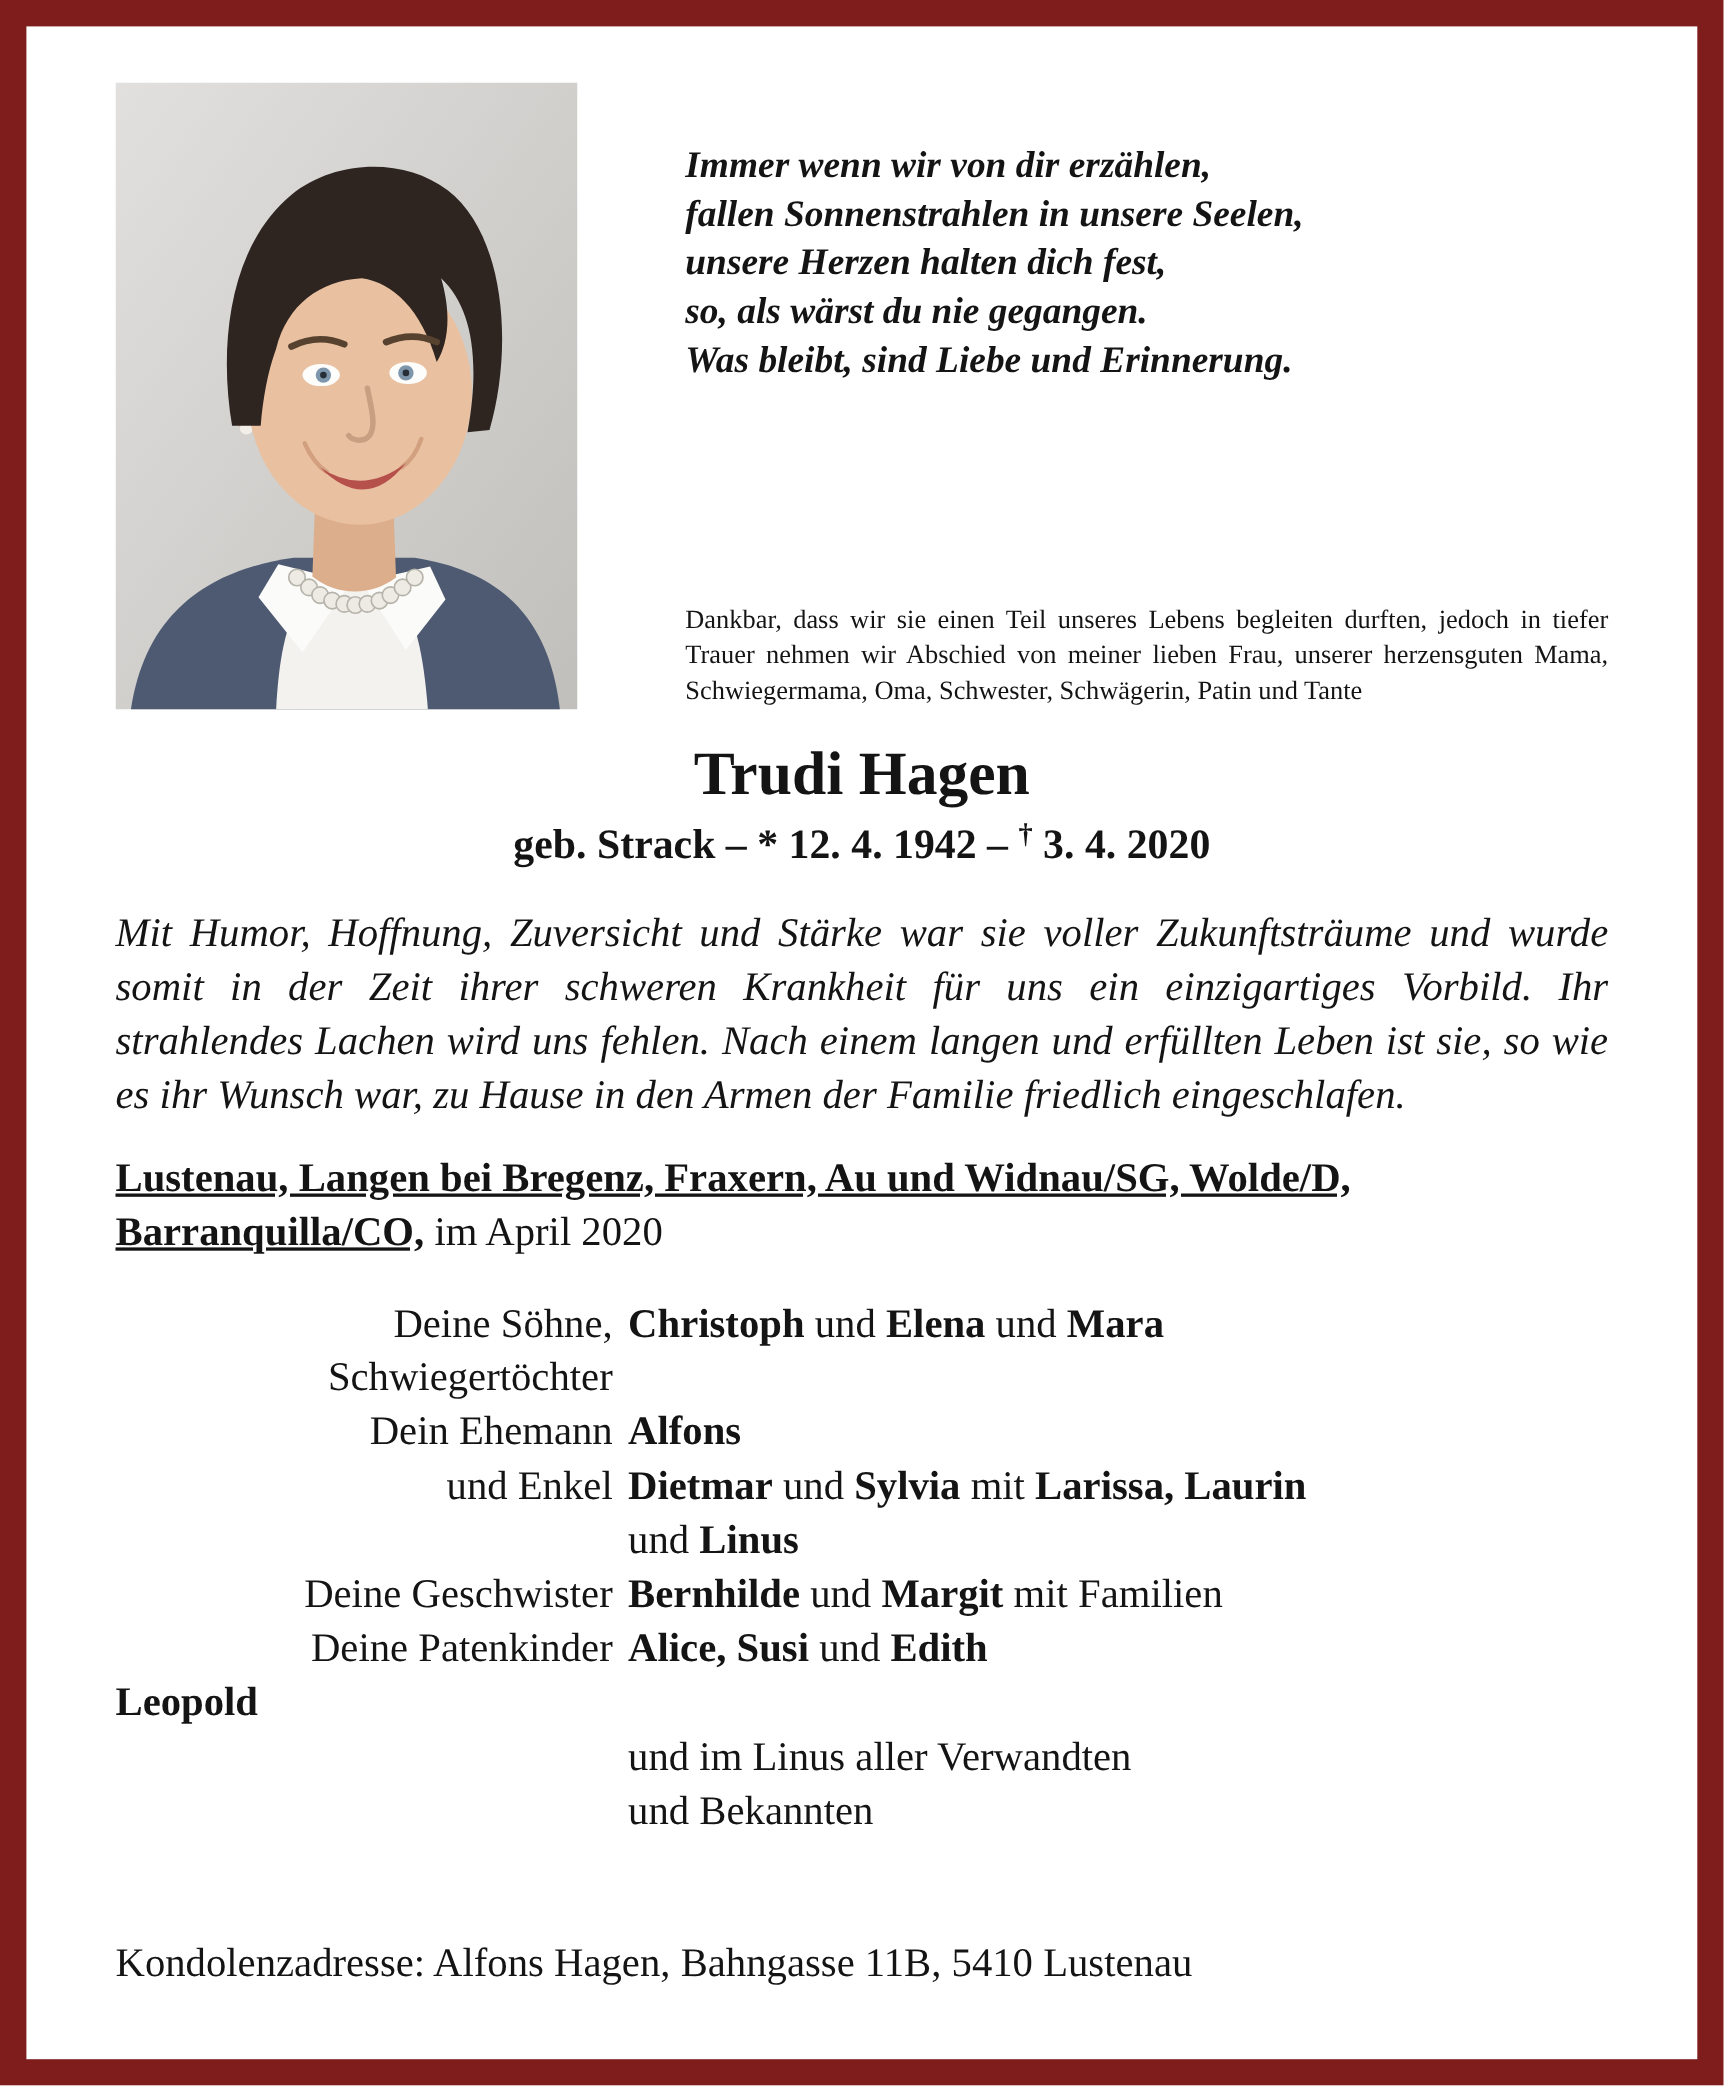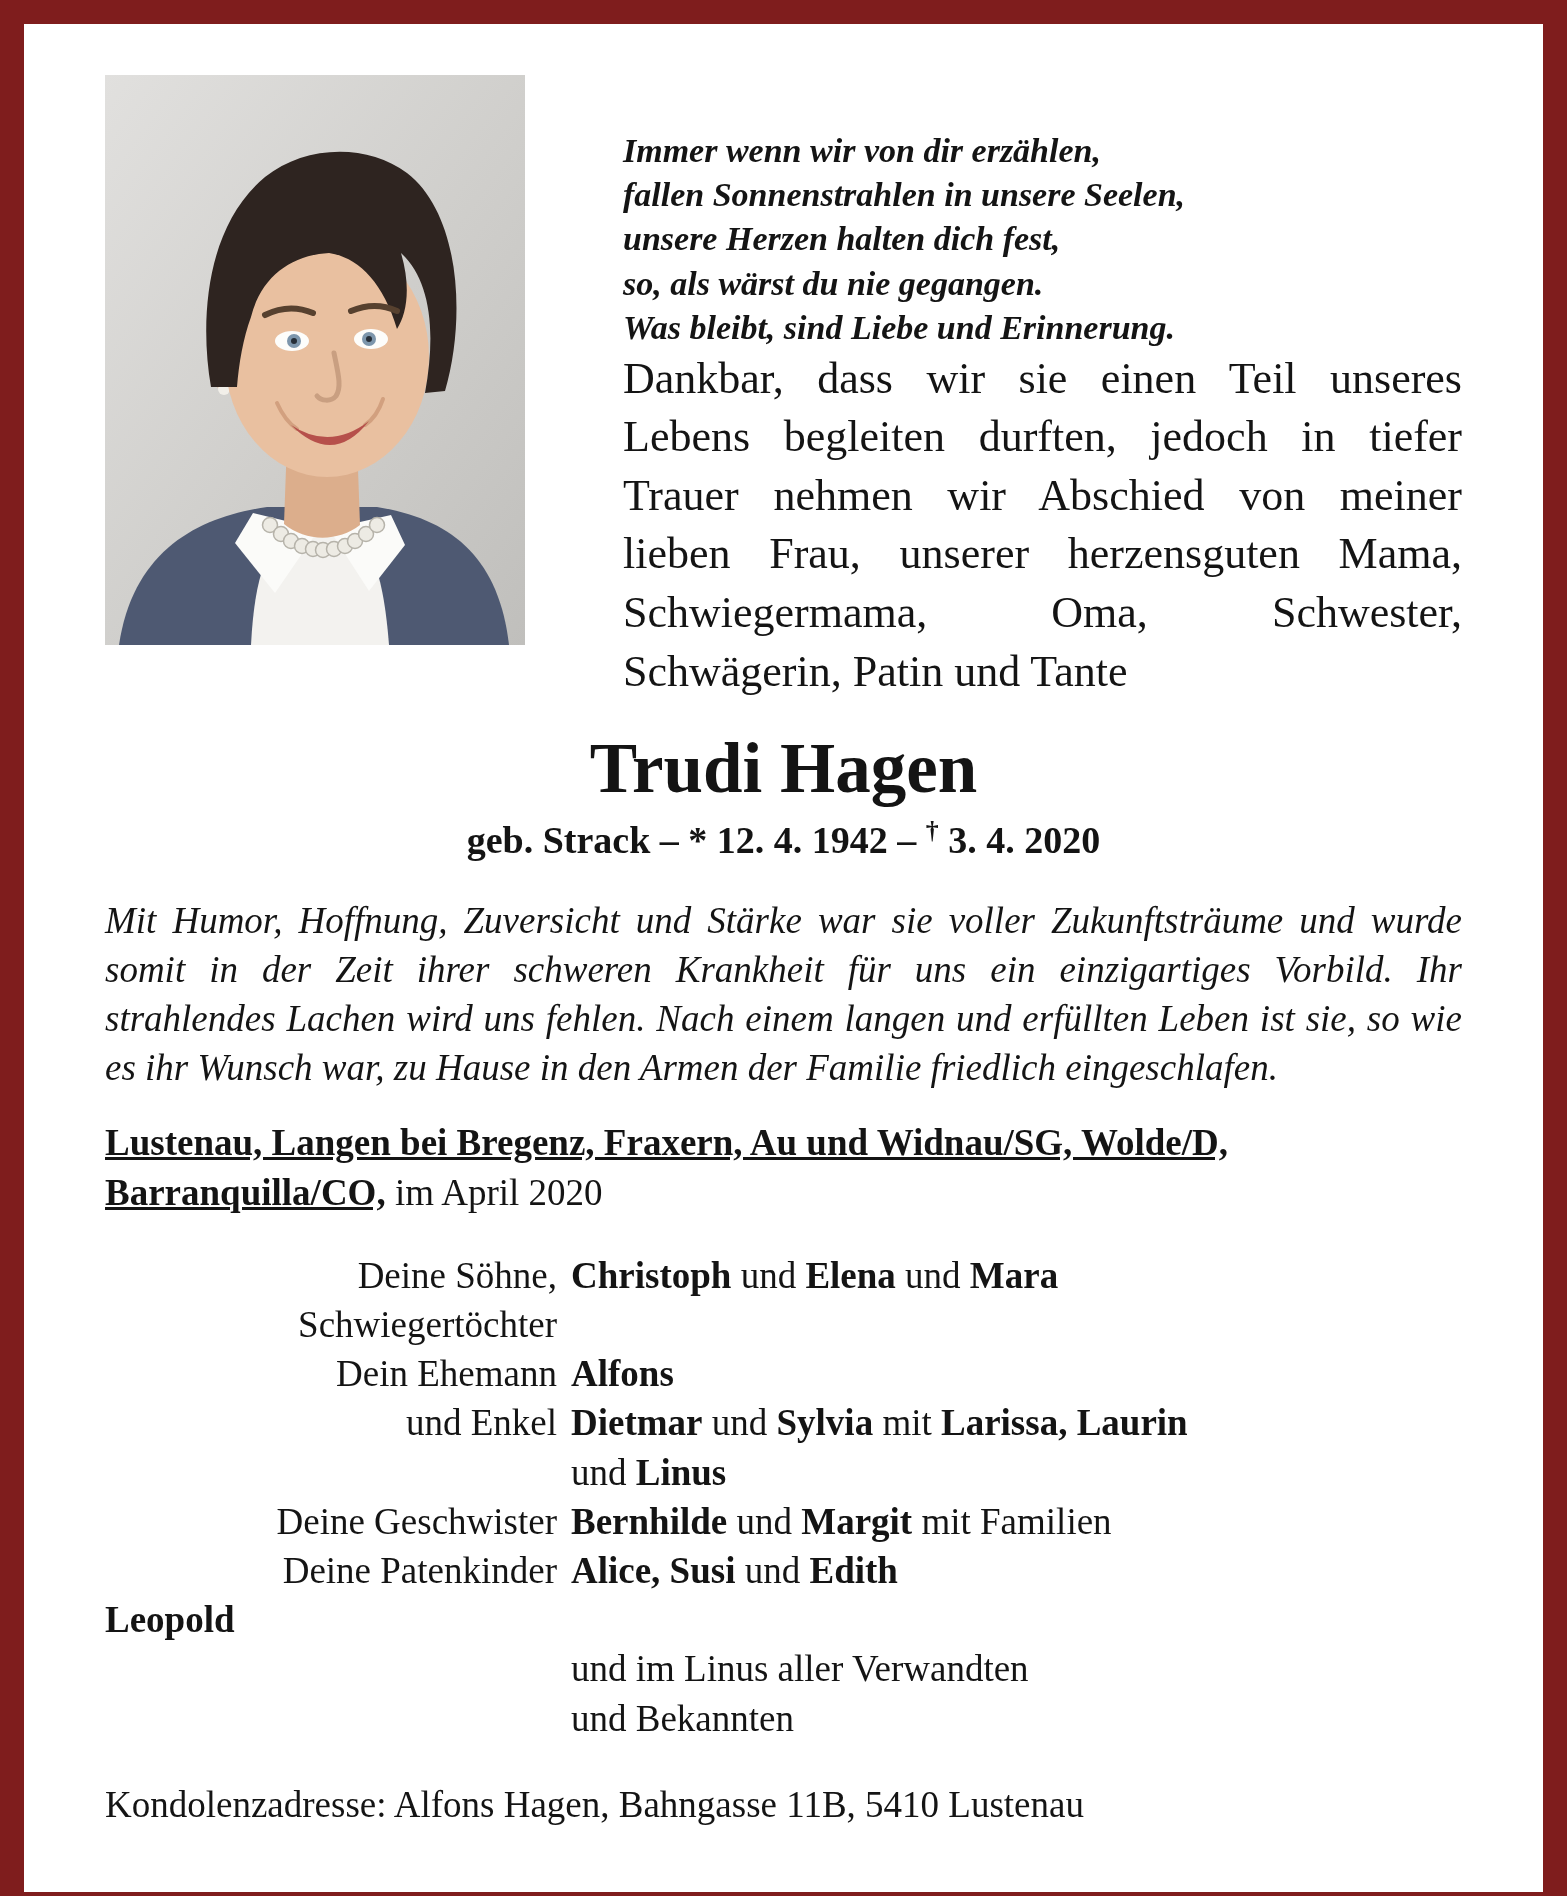--- a/index.html
+++ b/index.html
@@ -9,24 +9,24 @@
   .page   { width:1567px; min-height:1896px; background:#7f1d1d; padding:24px; margin:0 auto; }
   .inner  { background:#ffffff; min-height:1848px; padding:51px 81px 66px 81px;
             display:flex; flex-direction:column; color:#141414; }
 
   .top       { display:flex; gap:98px; }
   .photo     { flex:0 0 420px; width:420px; height:570px; }
   .photo svg { display:block; width:100%; height:100%; }
 
   .right-col { flex:1; display:flex; flex-direction:column; padding-top:54px; }
   .poem      { font-style:italic; font-weight:bold; font-size:34px; line-height:1.3; }
-  .intro     { margin-top:auto; font-size:44px; line-height:1.33; text-align:justify;
+  .intro     { margin-top:auto; font-size:24px; line-height:1.33; text-align:justify;
                hyphens:auto; -webkit-hyphens:auto; }
 
-  .name      { margin-top:30px; text-align:center; font-size:71px; line-height:1.05; }
+  .name      { margin-top:30px; text-align:center; font-size:56px; line-height:1.05; }
   .dates     { margin-top:12px; text-align:center; font-size:38px; font-weight:bold; }
   .dates .sup{ vertical-align:super; font-size:0.68em; line-height:0; }
 
   .body-par  { margin-top:34px; font-size:37px; line-height:1.33; text-align:justify;
                hyphens:auto;font-style:italic; -webkit-hyphens:auto; }
 
   .places    { margin-top:26px; font-size:37px; line-height:1.33; }
   .places .b { font-weight:bold;text-decoration:underline; }
 
   .family    { margin-top:34px; font-size:37px; line-height:1.33; }

